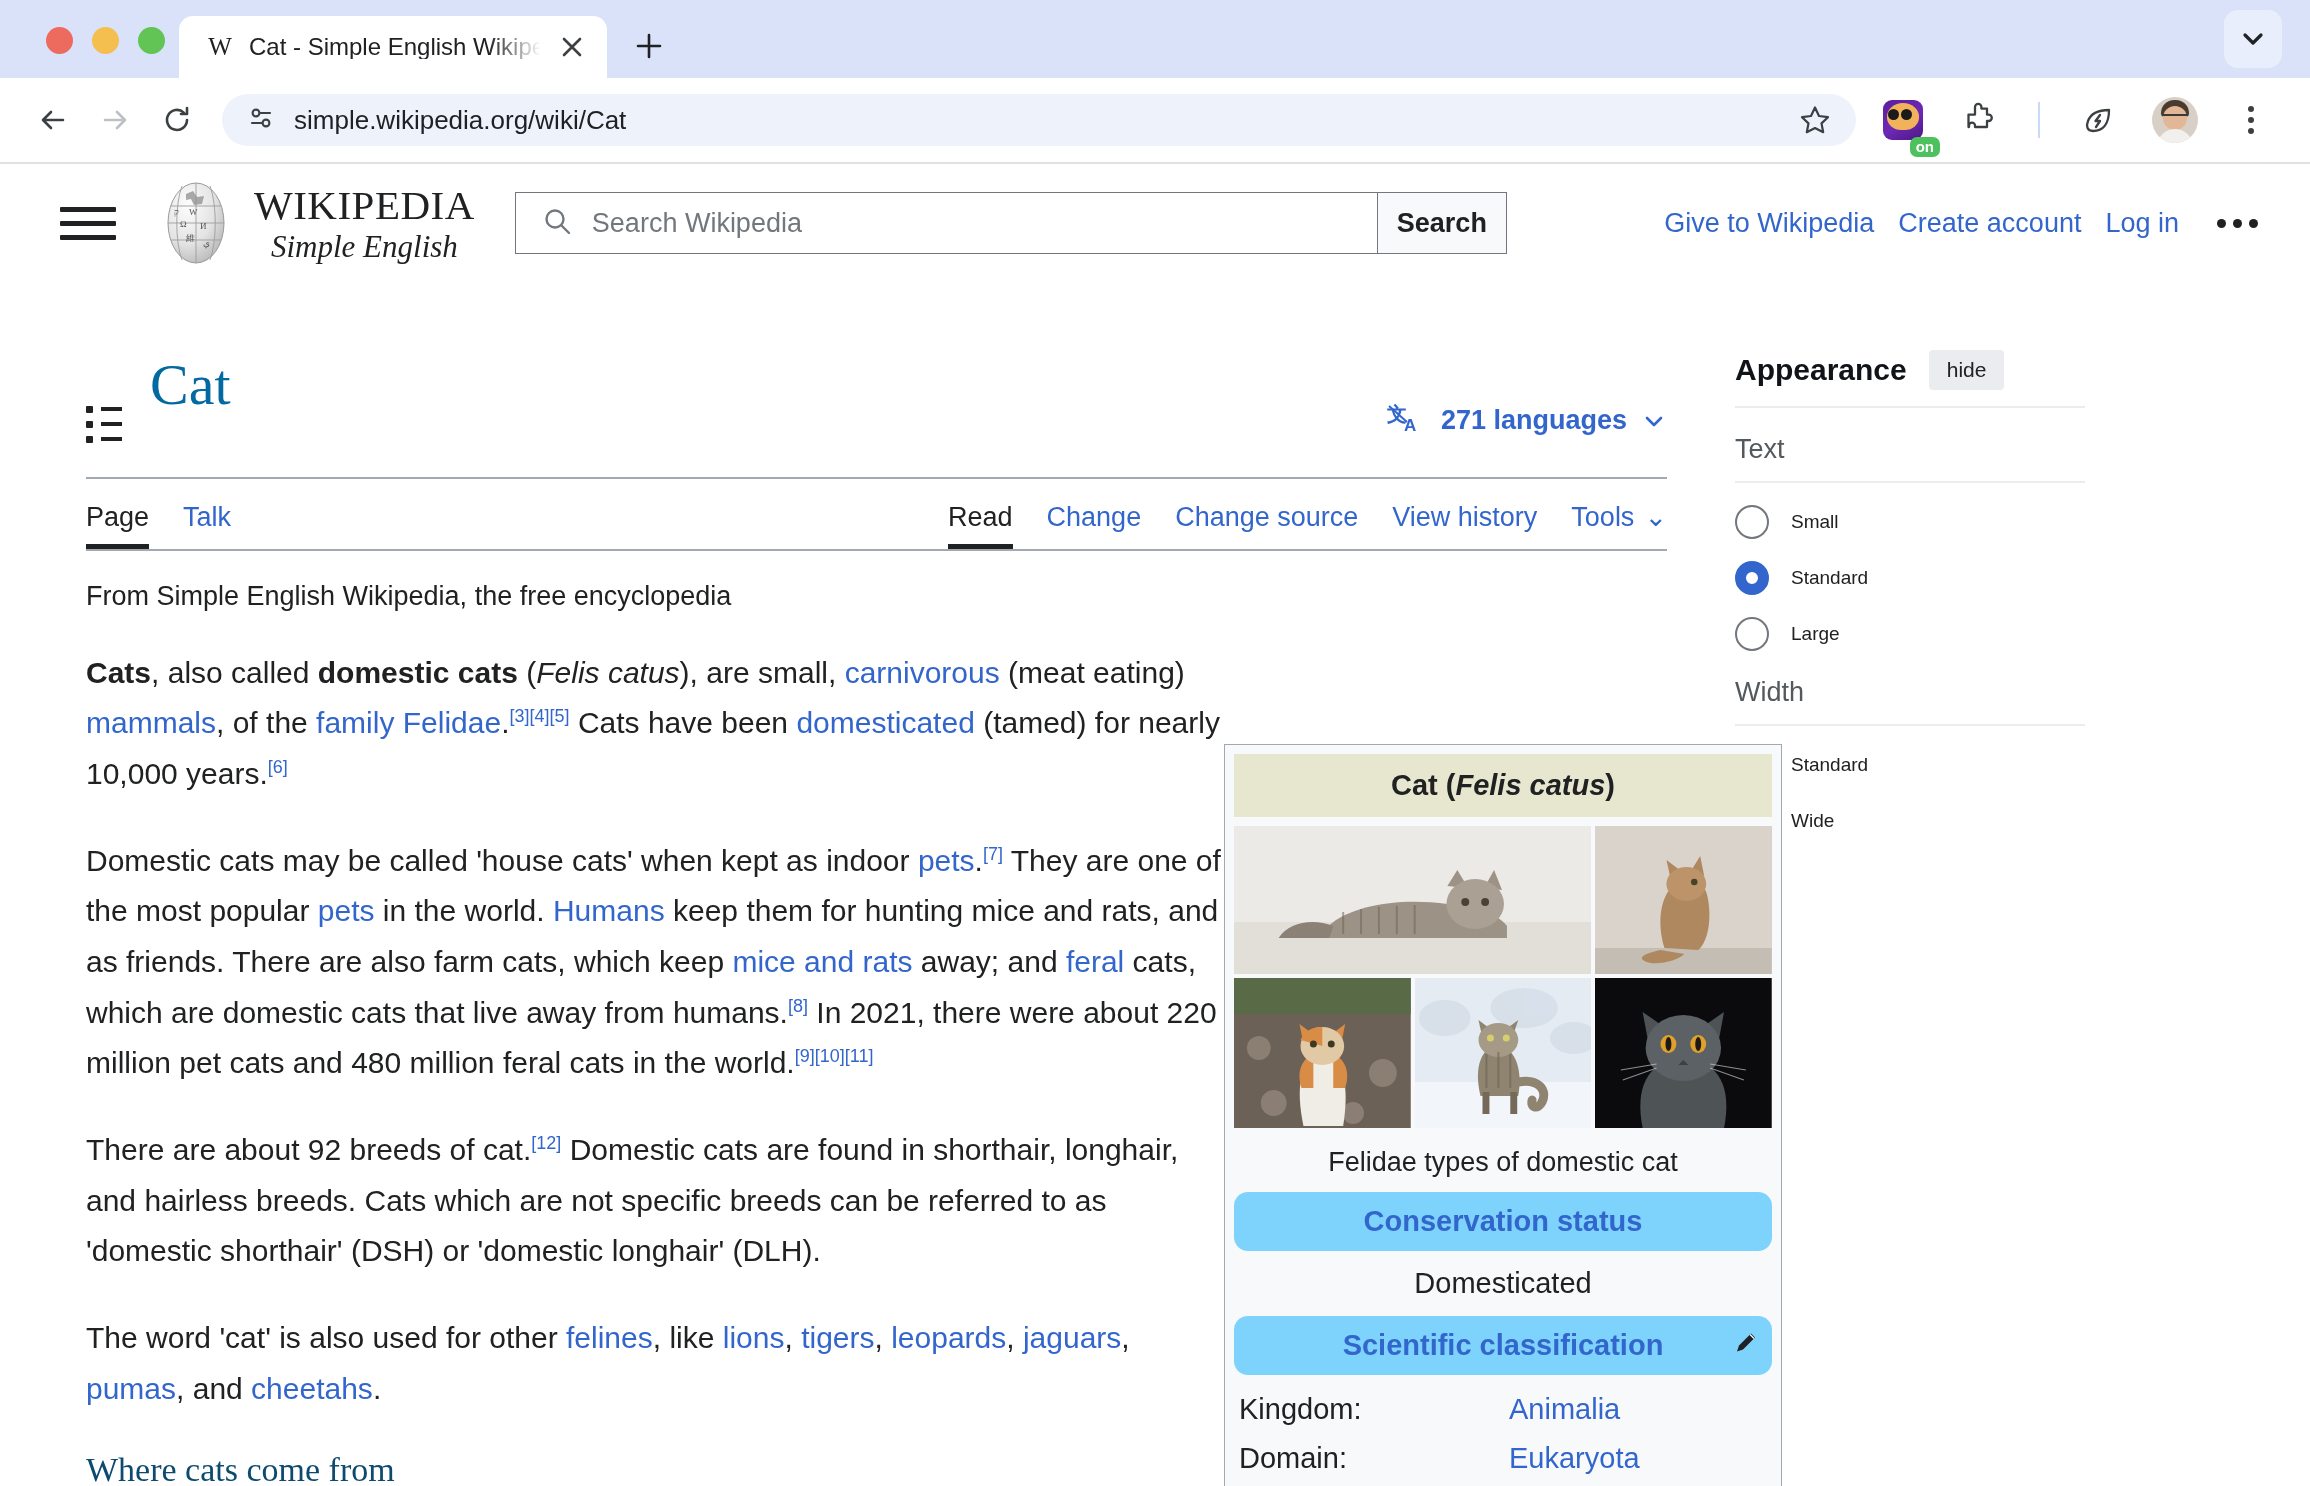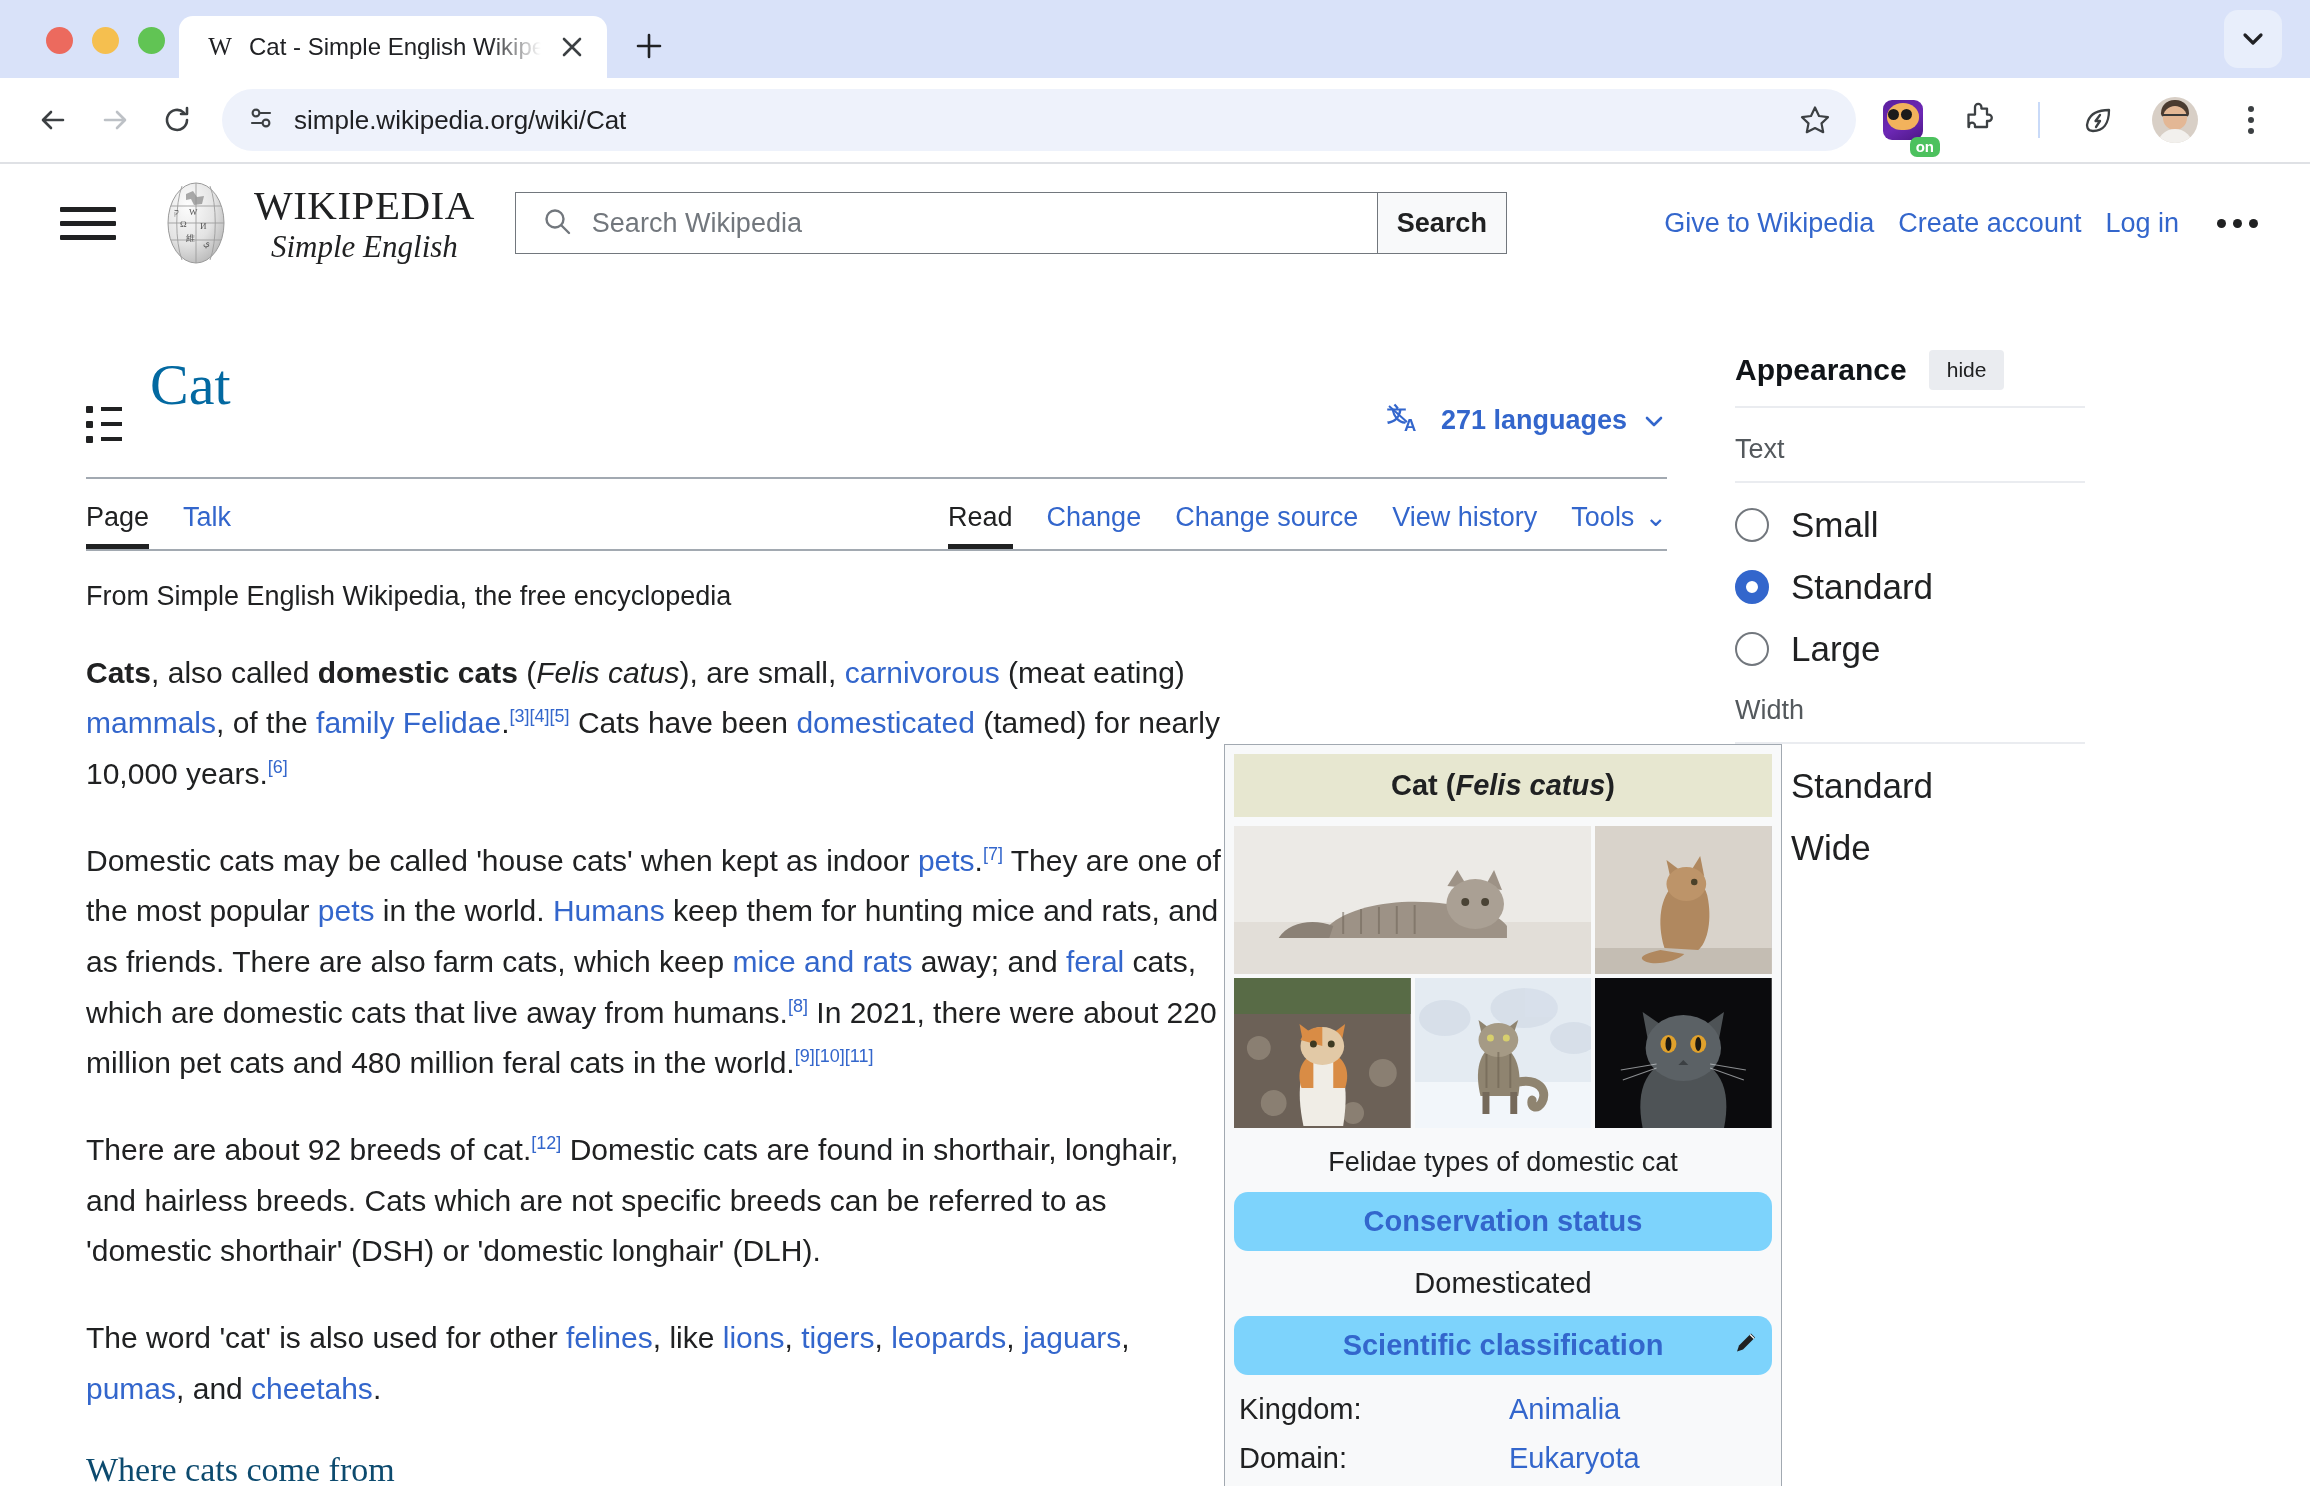--- a/index.html
+++ b/index.html
@@ -64,21 +64,21 @@
   .toolbar {
     height:84px; background:#ffffff;
     display:flex; align-items:center; padding:0 28px 0 22px; gap:0;
     position:relative;
   }
   .tb-btn {
     width:62px; height:62px; border-radius:50%;
     display:flex; align-items:center; justify-content:center; flex:none;
   }
   .omnibox {
-    flex:1; height:62px; margin:0 16px 0 14px;
+    flex:1; height:52px; margin:0 16px 0 14px;
     background:#eef2fb; border-radius:31px;
     display:flex; align-items:center; padding:0 8px 0 24px; gap:18px;
     position:relative;
   }
   .omnibox-url {
     flex:1; font-size:26px; color:#202124; white-space:nowrap; overflow:hidden;
   }
   .star-btn { width:58px; height:58px; border-radius:50%; display:flex; align-items:center; justify-content:center; flex:none; margin-right:4px; }
   .ext-icons { display:flex; align-items:center; gap:14px; flex:none; }
   .ext-btn { width:62px; height:62px; display:flex; align-items:center; justify-content:center; position:relative; flex:none; }
@@ -233,21 +233,21 @@
     padding:8px 18px; border-radius:4px;
   }
   .ap-rule { height:2px; background:#eaecf0; margin:16px 0 0 0; }
   .ap-grouplabel { font-size:27px; color:#54595d; margin:26px 0 14px 0; }
   .ap-opt { display:flex; align-items:center; gap:22px; margin:22px 0; }
   .radio {
     width:34px; height:34px; border-radius:50%; border:2px solid #72777d;
     background:#fff; flex:none; position:relative;
   }
   .radio.on { border:11px solid #3366cc; background:#fff; }
-  .ap-opt-label { font-size:35px; color:#202122; }
+  .ap-opt-label { font-size:19px; color:#202122; }
 </style>
 </head>
 <body>
 
 <div class="browser">
 
   <div class="tabstrip">
     <div class="traffic">
       <span class="dot red"></span>
       <span class="dot yellow"></span>

